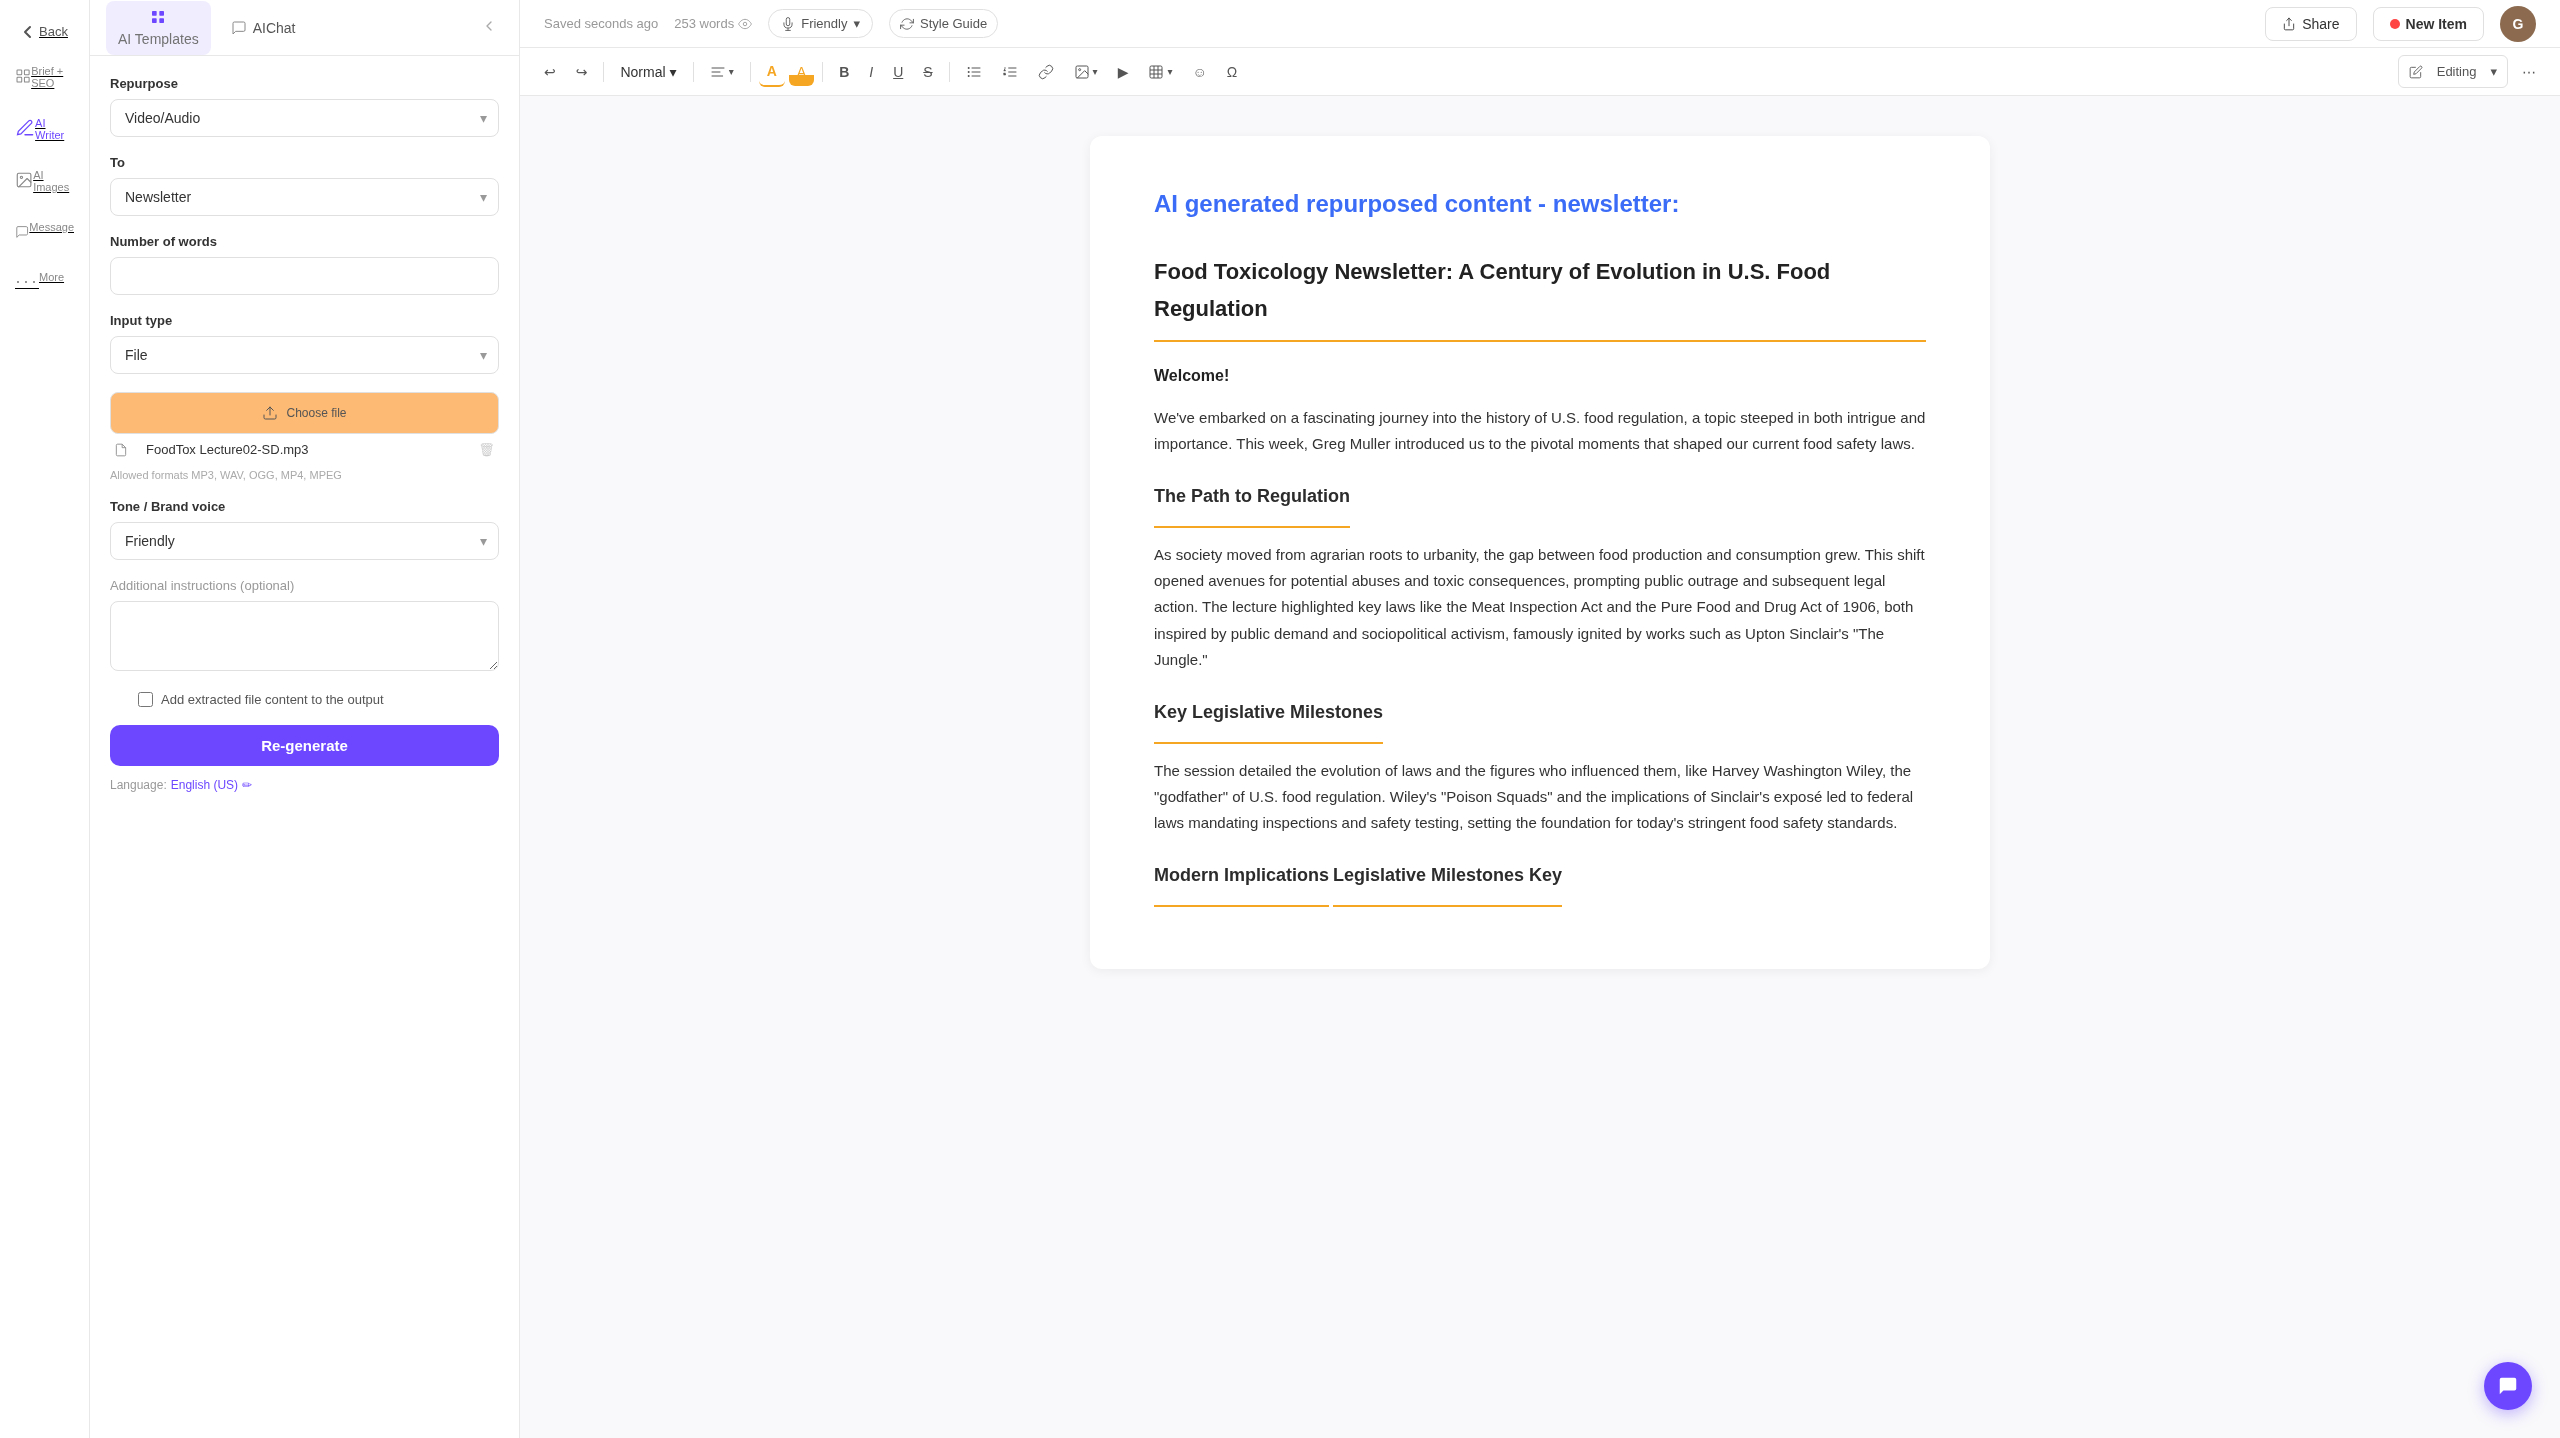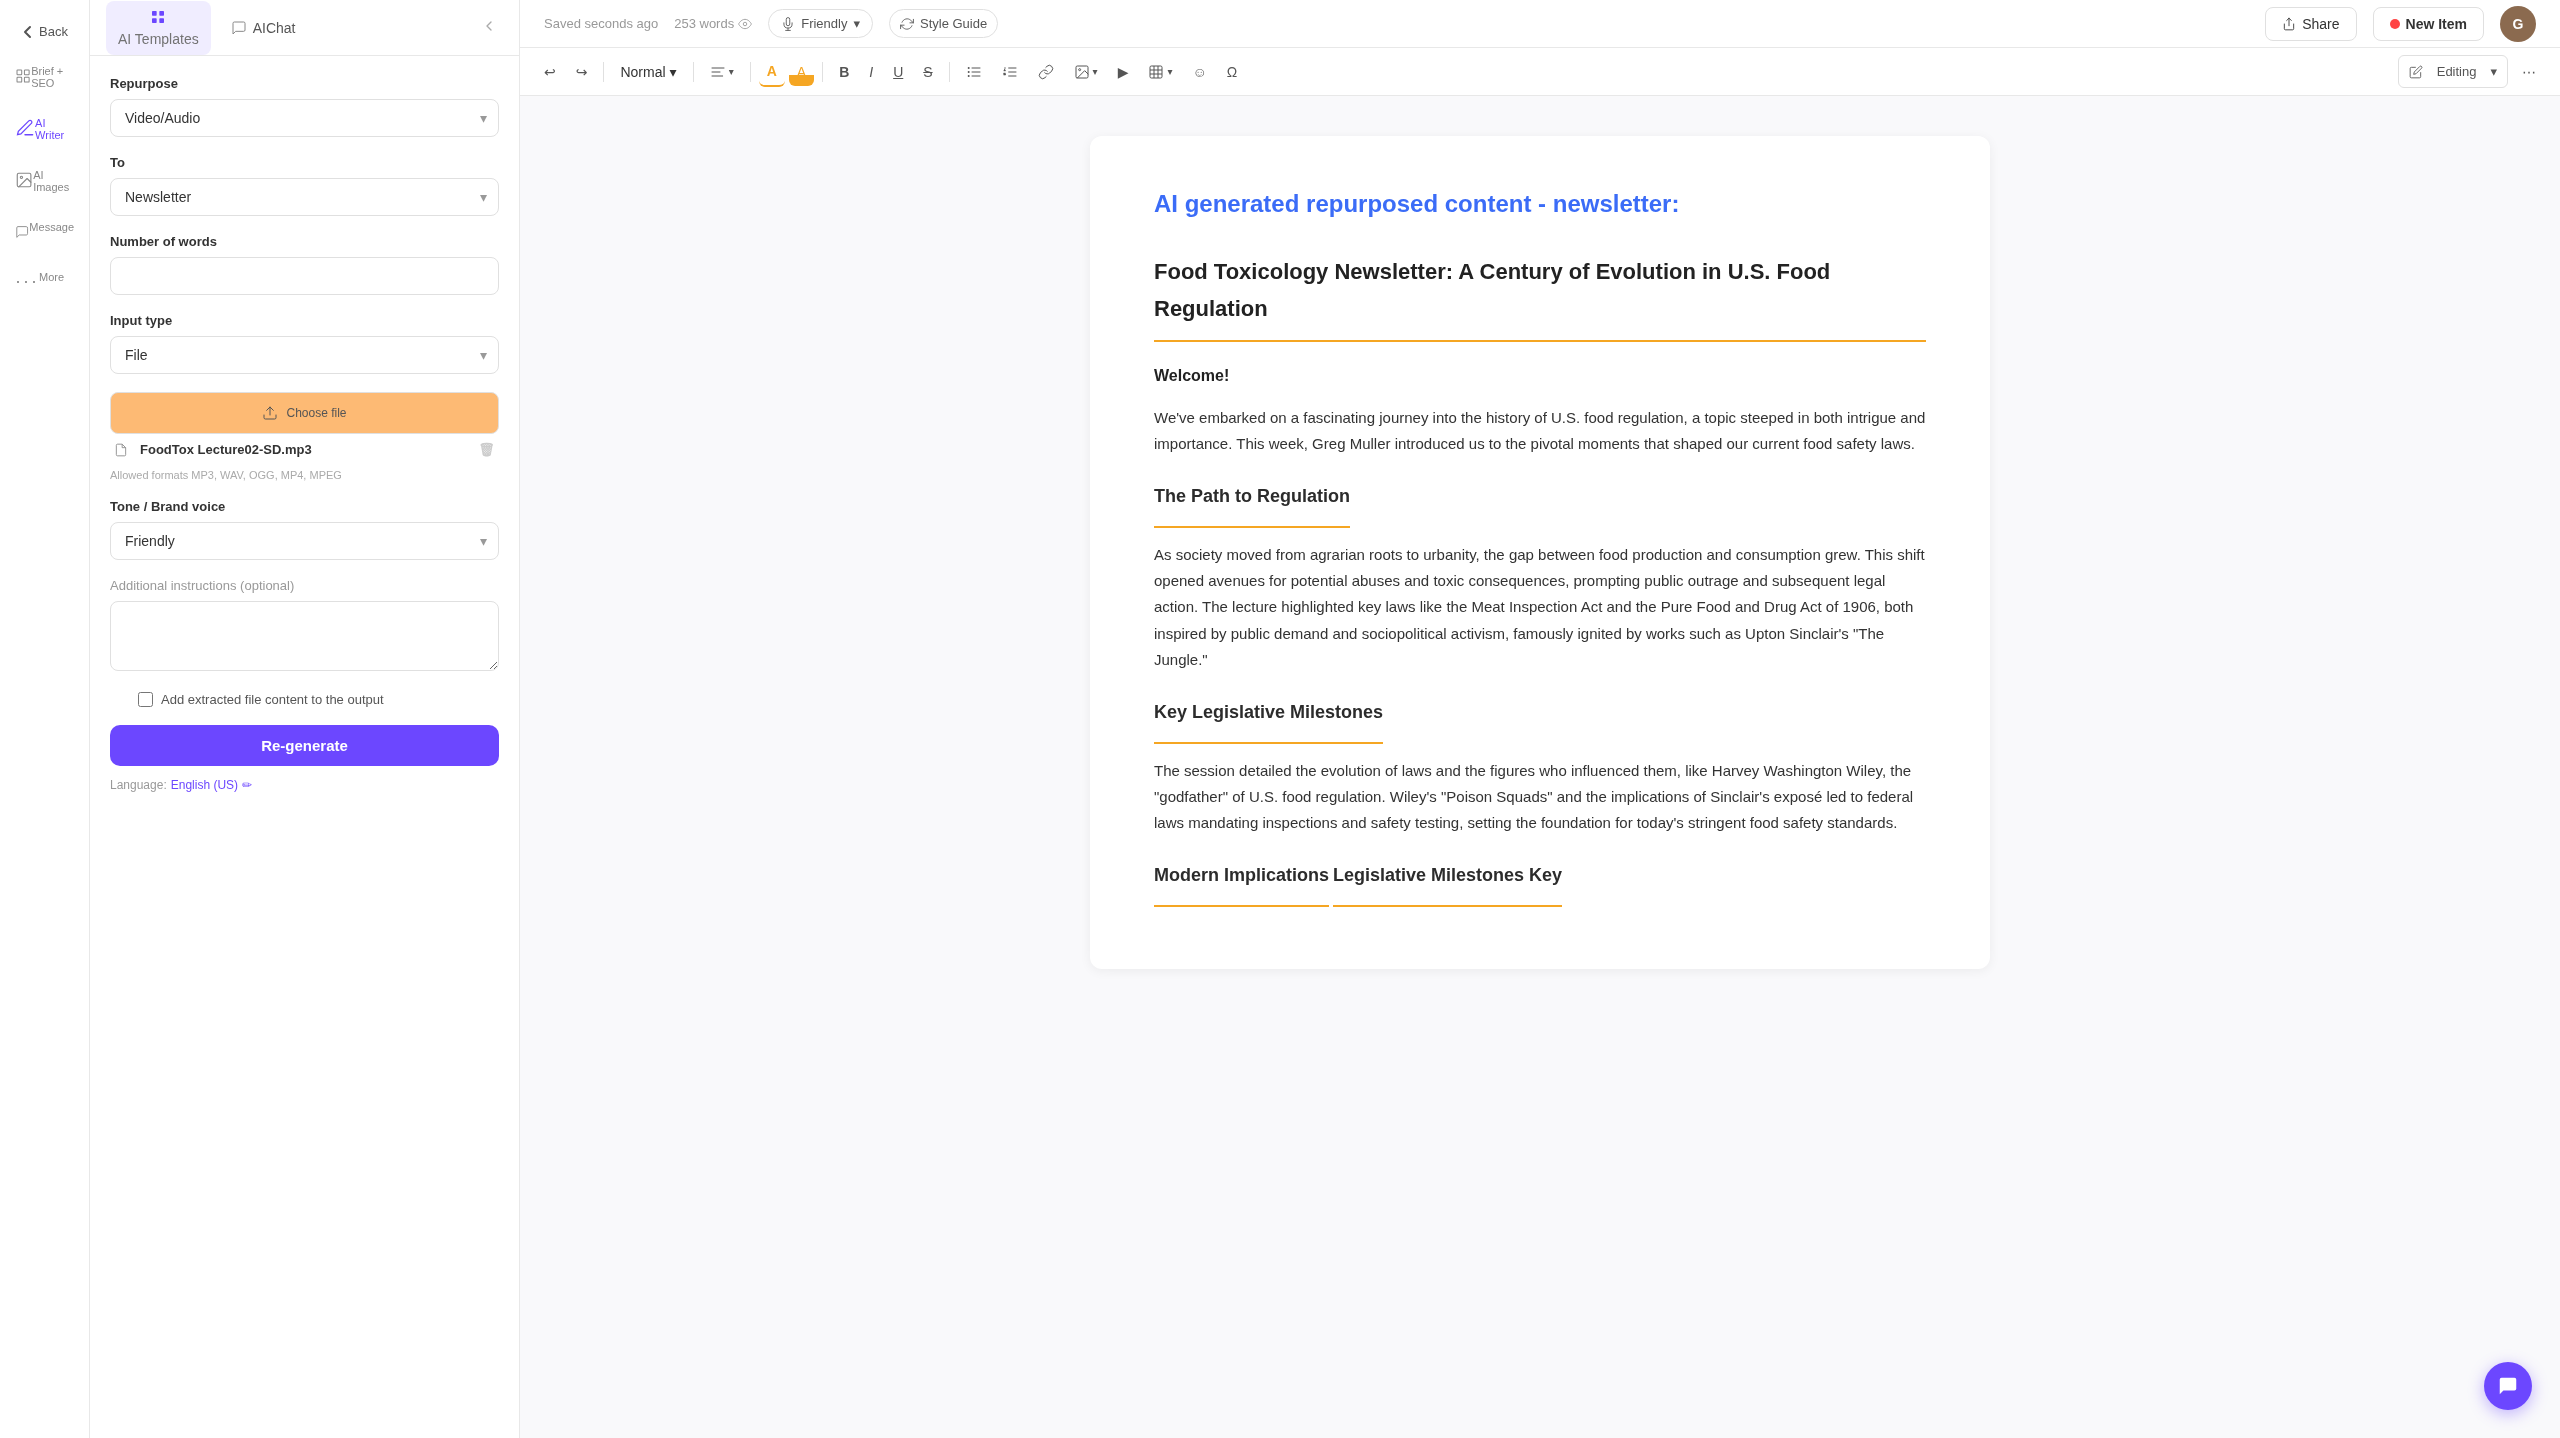--- a/index.html
+++ b/index.html
@@ -9,20 +9,21 @@
     .left-nav {
       width: 90px;
       background: #fff;
       border-right: 1px solid #e8e8e8;
       display: flex;
       flex-direction: column;
       align-items: center;
       padding: 16px 0;
       gap: 8px;
       flex-shrink: 0;
+      text-decoration: underline;
     }
     .left-nav .back-btn {
       display: flex;
       align-items: center;
       gap: 4px;
       color: #555;
       font-size: 13px;
       cursor: pointer;
       padding: 8px 12px;
       border-radius: 8px;
@@ -144,25 +145,24 @@
       cursor: pointer;
       display: flex;
       align-items: center;
       gap: 8px;
       justify-content: center;
     }
 
     .file-item {
       display: flex;
       align-items: center;
-      gap: 12px;
+      gap: 18px;
       padding: 8px 4px;
       font-size: 13px;
       color: #333;
-      font-weight: bold;
     }
     .file-delete { color: #ccc; cursor: pointer; margin-left: auto; }
 
     .file-formats {
       font-size: 11px;
       color: #aaa;
       margin-top: 4px;
     }
 
     .textarea-field {

